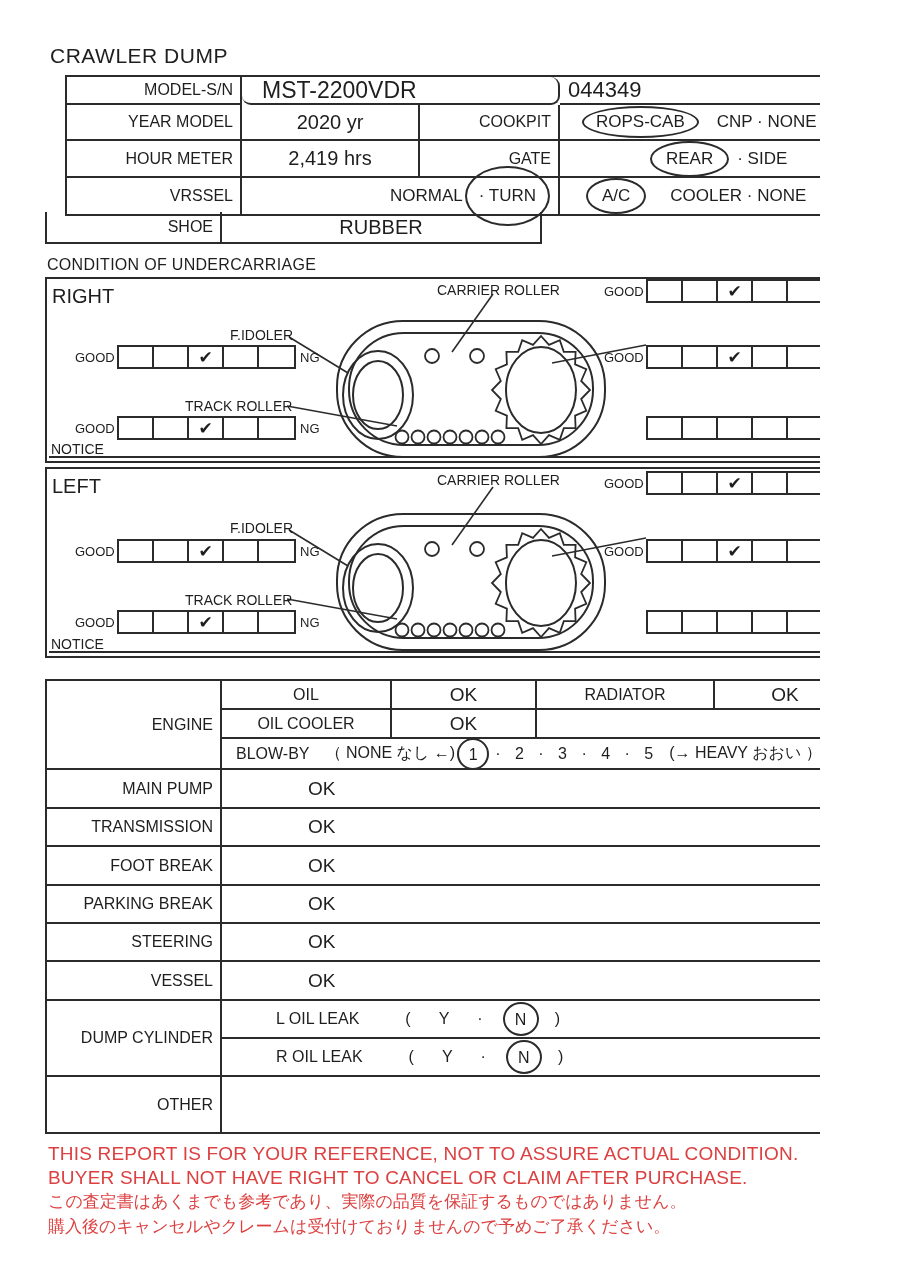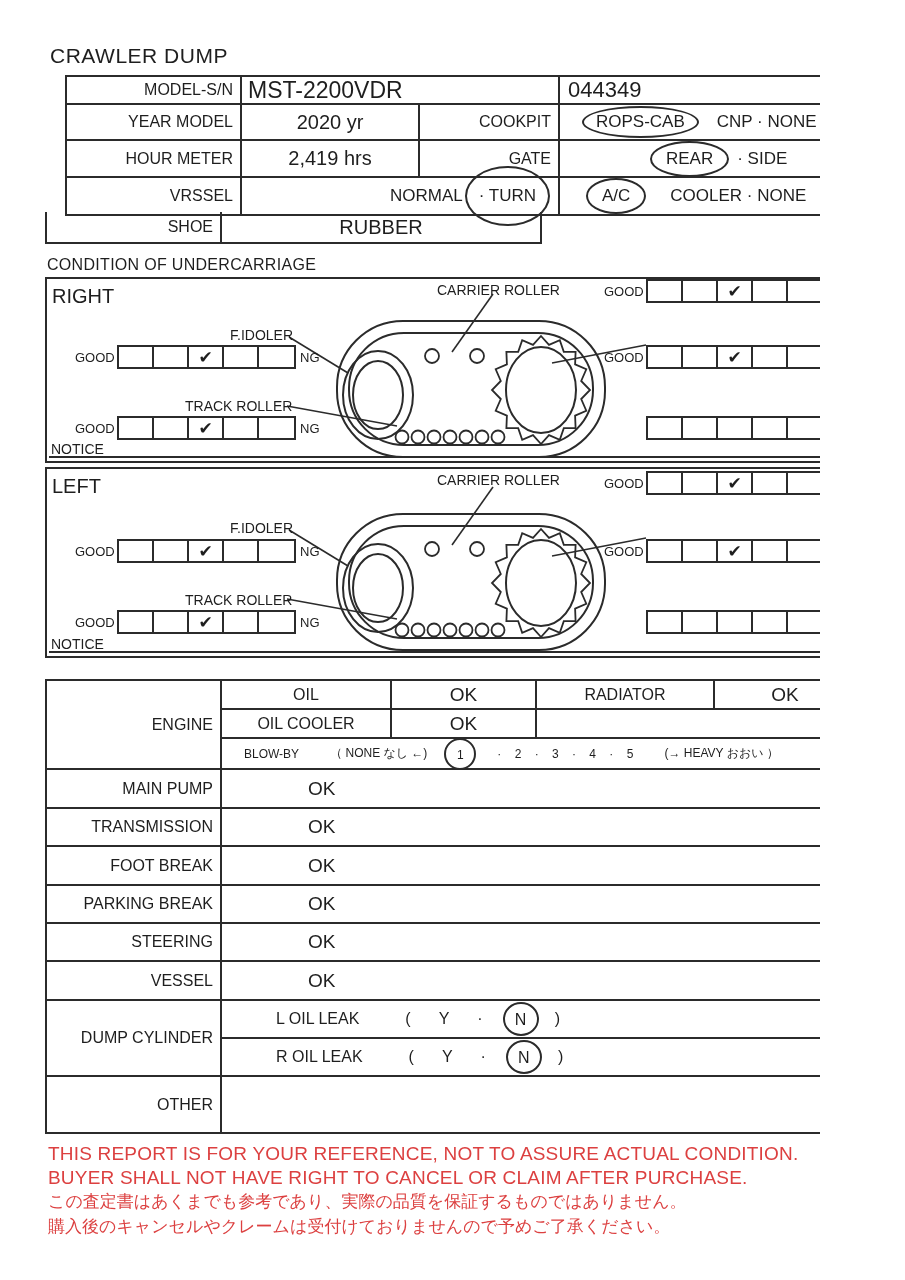--- a/index.html
+++ b/index.html
@@ -25,21 +25,21 @@
     border:2px solid var(--ln);border-top:none;
   }
   .cell{
     box-sizing:border-box;border-right:2px solid var(--ln);border-bottom:2px solid var(--ln);
     display:flex;align-items:center;overflow:visible;white-space:nowrap;
   }
   .noR{border-right:none}
   .noB{border-bottom:none}
   .lab{justify-content:flex-end;padding-right:7px;font-size:16px;}
   .ctr{justify-content:center;font-size:16px;}
-  .spec-model{font-size:23px;padding-left:6px;}
+  .spec-model{font-size:23px;padding-left:20px;border-radius:9px;}
   .spec-serial{font-size:22px;padding-left:8px;}
   .big20{font-size:20px;}
   .opts{font-size:17px;}
   
   .ellip{
     display:inline-block;border:2px solid var(--ln);border-radius:50%;
     text-align:center;margin:-7px 0;position:relative;z-index:2;background:transparent;
   }
   .e-rops{padding:4px 12px;}
   .e-rear{padding:6px 14px;}
@@ -95,21 +95,21 @@
   .uc-left .rule{top:182px;}
   
   .insp{
     position:absolute;left:45px;top:679px;width:812px;box-sizing:border-box;
     display:grid;grid-template-columns:175px 170px 145px 178px 140px;
     grid-template-rows:29px 29px 31px 39px 38px 39px 38px 38px 39px 38px 38px 55px;
     border:2px solid var(--ln);
   }
   .okv{font-size:19px;padding-left:86px;}
   .okc{justify-content:center;font-size:19px;}
-  .blow{font-size:12px;padding-left:22px;gap:15px;}
+  .blow{font-size:16px;padding-left:14px;gap:0;}
   .blow .bseg{margin-left:16px;}
   .blow .bscale{word-spacing:10px;margin-left:4px;}
   .dumprow{font-size:16px;padding-left:54px;}
   .dumprow .dopen{margin-left:46px;}
   .dumprow .dy{margin-left:28px;}
   .dumprow .ddot{margin-left:28px;}
   .dumprow .dn{margin-left:20px;}
   .dumprow .dclose{margin-left:16px;}
   
   .disclaimer{position:absolute;left:48px;top:1142px;color:#dc4040;}

